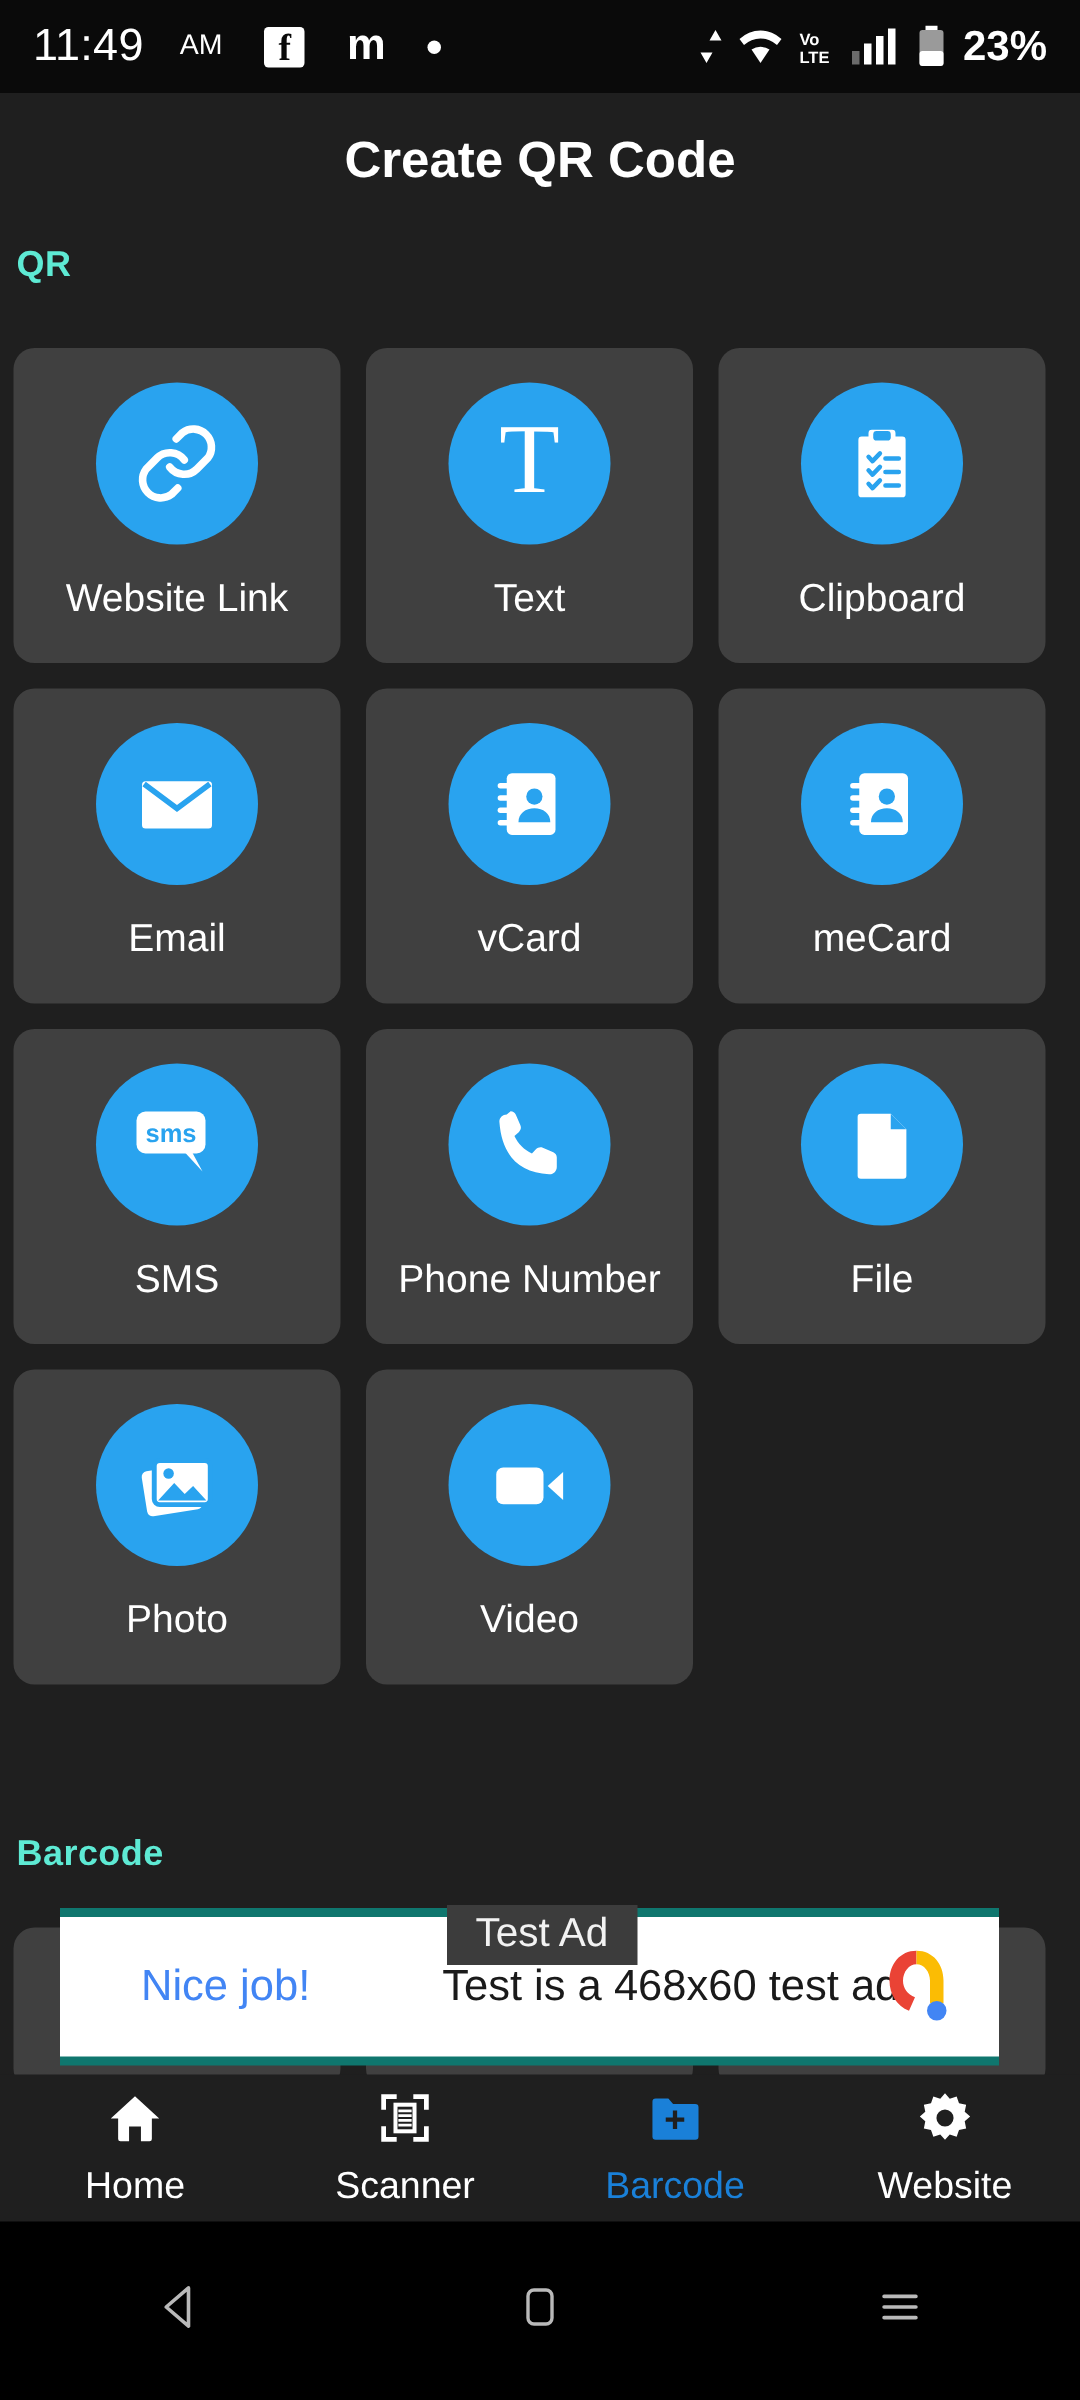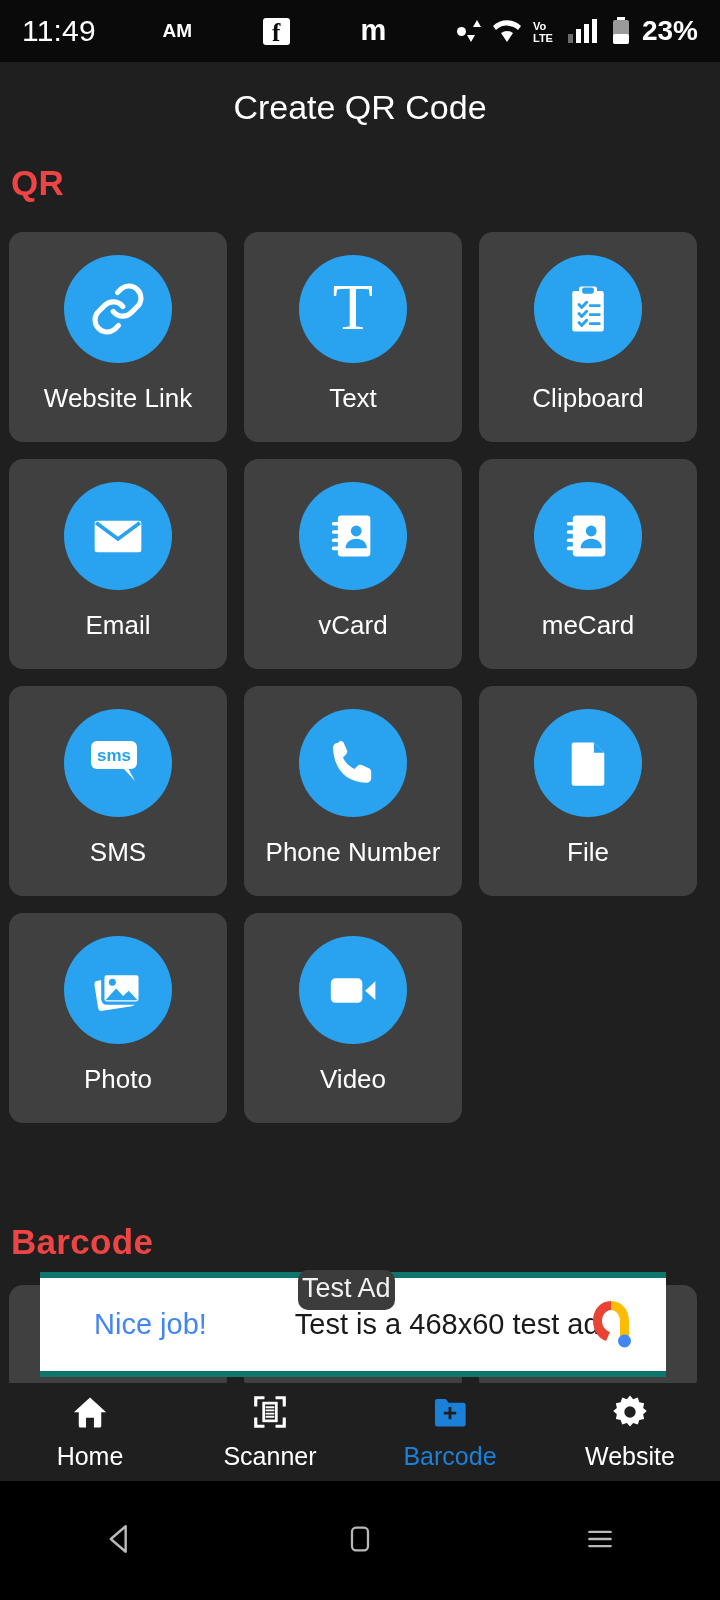--- a/index.html
+++ b/index.html
@@ -10,45 +10,45 @@
     overflow:hidden;
   }
   #app { position:relative; width:720px; height:1600px; background:#1f1f1f; }
 
   
   .statusbar{
     position:absolute; top:0; left:0; width:720px; height:62px;
     background:#0a0a0a; display:flex; align-items:center;
     padding:0 22px; color:#fff;
   }
-  .sb-left{ display:flex; align-items:center; gap:12px; flex:1;justify-content:space-between; }
+  .sb-left{ display:flex; align-items:center; gap:28px; flex:1; }
   .sb-time{ font-size:30px; font-weight:500; letter-spacing:.2px; }
-  .sb-ampm{ font-size:19px; font-weight:700; margin-left:-4px; }
+  .sb-ampm{ font-size:19px; font-weight:400; margin-left:-4px; }
   .fb-icon{
     width:27px; height:27px; background:#fff; border-radius:3px;
     display:flex; align-items:flex-end; justify-content:center;
     color:#0a0a0a; font-size:25px; font-weight:bold; font-family:"Liberation Serif",serif;
     line-height:.95; overflow:hidden;
   }
   .m-icon{ font-size:29px; font-weight:600; line-height:1; margin-top:-2px; }
   .dot-icon{ width:9px; height:9px; border-radius:50%; background:#fff; }
   .sb-right{ display:flex; align-items:center; gap:9px; }
   .sb-batt-txt{ font-size:28px; font-weight:600; margin-left:3px; }
   .icn{ display:block; }
 
   
   .title{
     position:absolute; top:88px; left:0; width:720px;
-    text-align:center; color:#fff; font-size:34px; font-weight:400;
+    text-align:center; color:#fff; font-size:34px; font-weight:700;
   }
 
   
   .section-h{
-    position:absolute; left:11px; color:#ef4444;
-    font-size:35px; font-weight:bold; letter-spacing:.3px;
+    position:absolute; left:11px; color:#5eead4;
+    font-size:24px; font-weight:bold; letter-spacing:.3px;
   }
   #qr-h{ top:163px; }
   #bc-h{ top:1222px; }
 
   
   .grid{
     position:absolute; top:232px; left:9px;
     width:696px;
     display:grid; grid-template-columns:repeat(3, 218px);
     column-gap:17px; row-gap:17px;
@@ -91,21 +91,21 @@
   .ad-nice{
     color:#4285f4; font-size:29px; margin-left:54px; white-space:nowrap;
   }
   .ad-text{
     color:#1a1a1a; font-size:29px; margin-left:88px; white-space:nowrap;
   }
   .admob-logo{ position:absolute; right:28px; top:50%; transform:translateY(-50%); }
   .test-ad-badge{
     position:absolute; top:1270px; left:298px;
     background:#3c3c3c; color:#f2f2f2; font-size:27px;
-    padding:3px 4px 6px; border-radius:10px; z-index:5; white-space:nowrap;
+    padding:3px 19px 6px; border-radius:0; z-index:5; white-space:nowrap;
   }
 
   
   .bottomnav{
     position:absolute; top:1383px; left:0; width:720px; height:98px;
     background:#1f1f1f; display:flex; align-items:center;
   }
   .nav-item{
     flex:1; display:flex; flex-direction:column; align-items:center;
     gap:7px; cursor:pointer;

